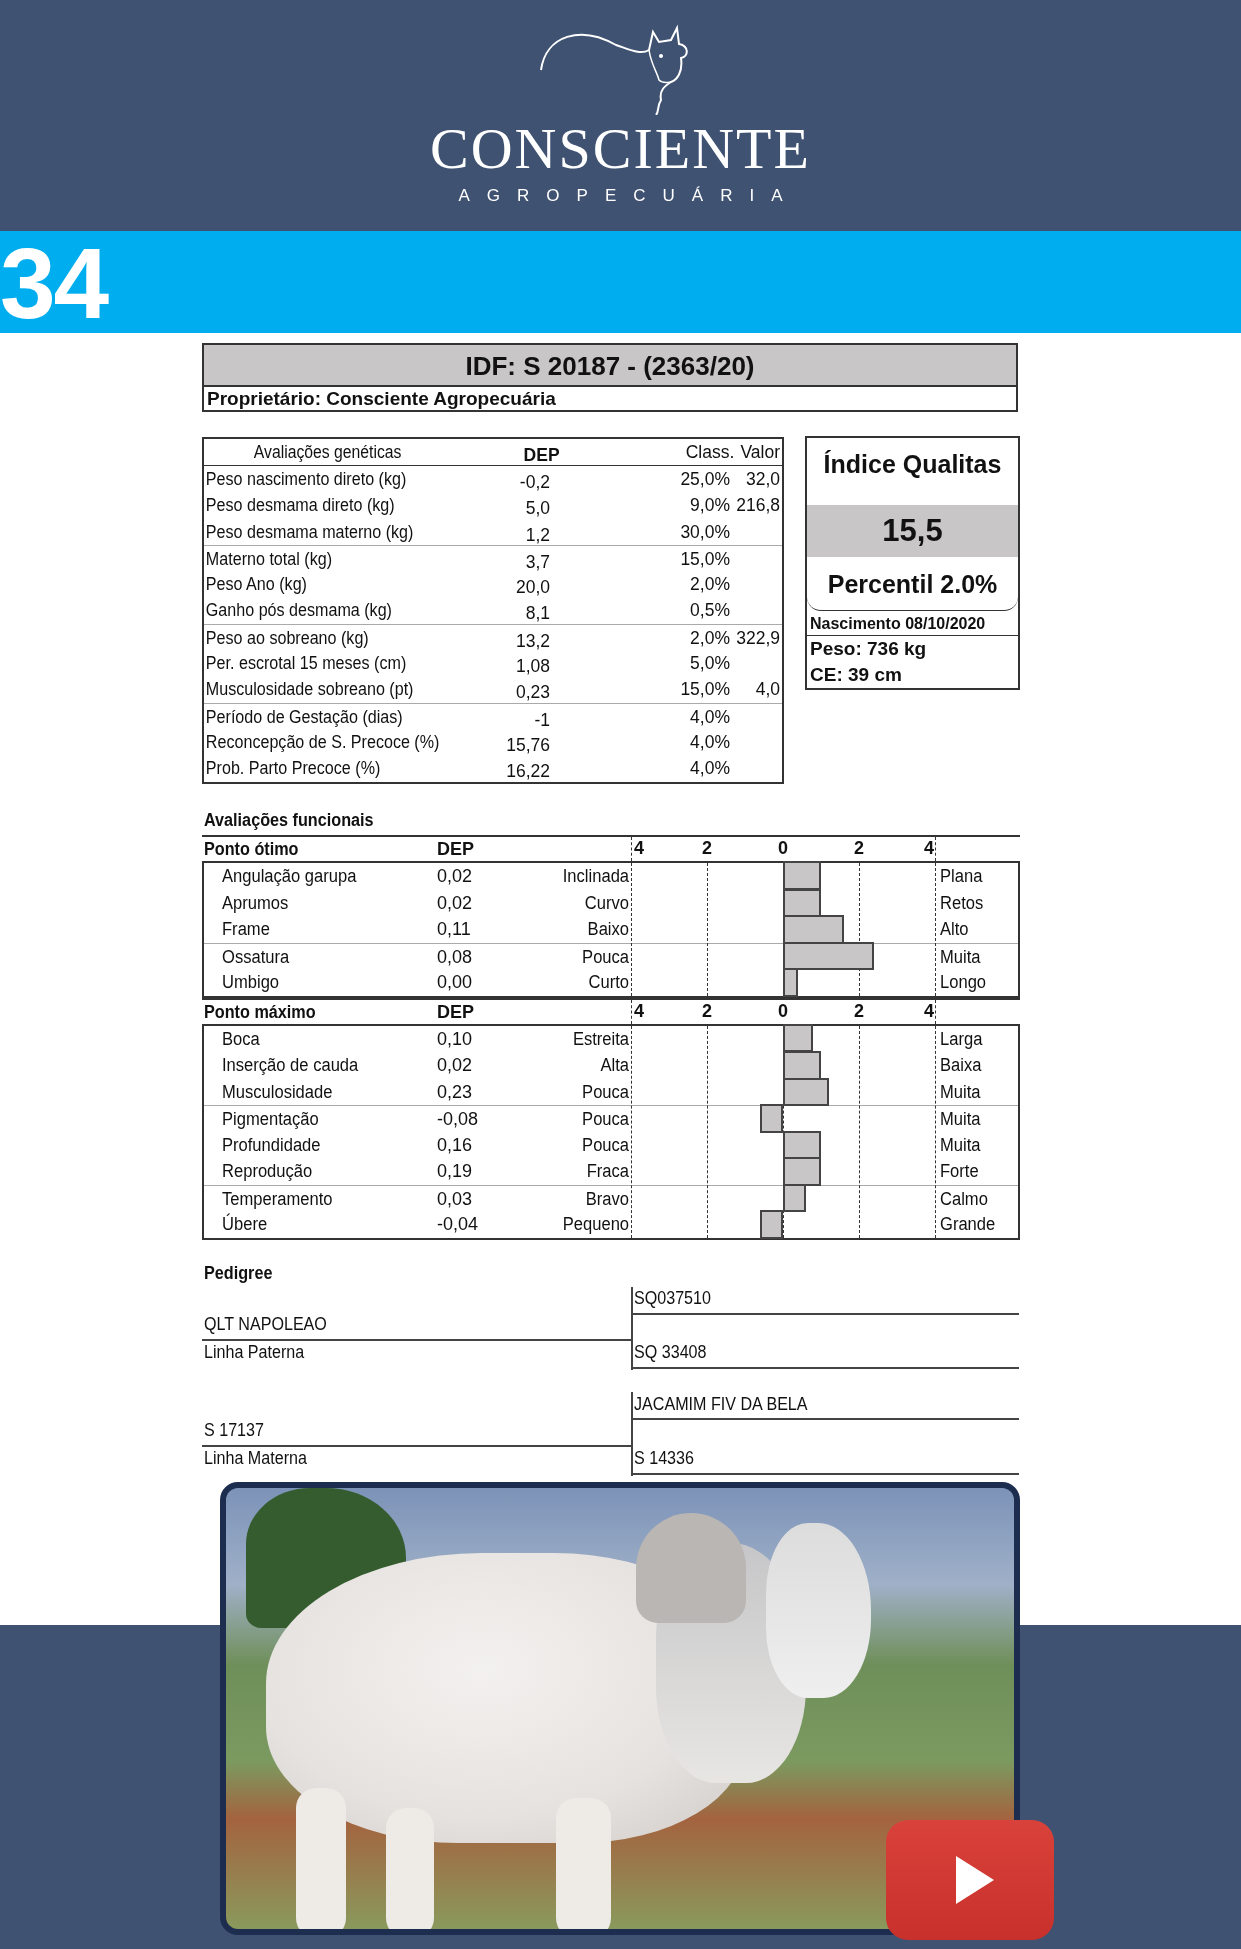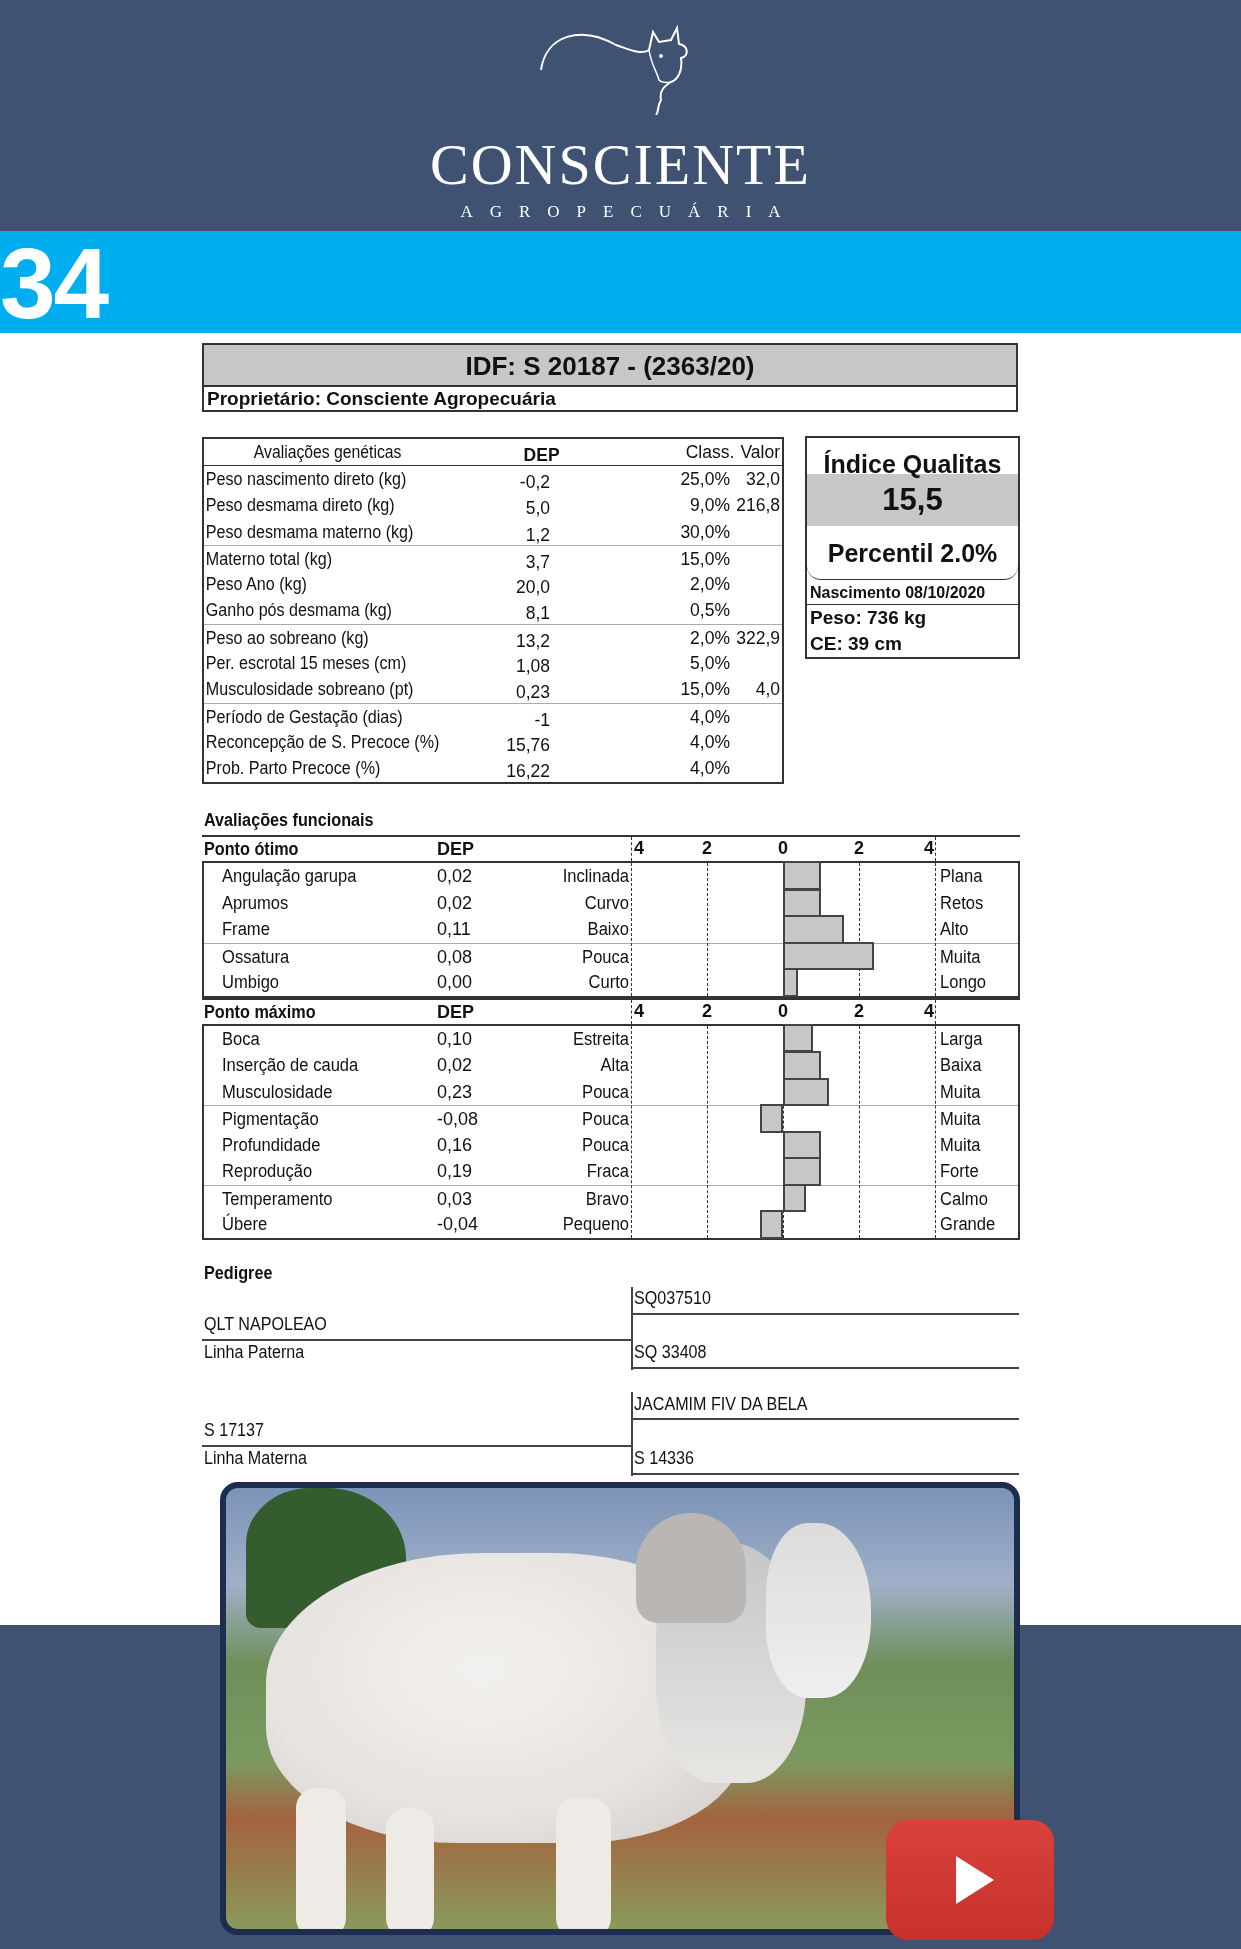--- a/index.html
+++ b/index.html
@@ -2,40 +2,40 @@
 <html><head>
 <meta charset="utf-8">
 <style>
   * { box-sizing: border-box; margin: 0; padding: 0; }
   body { width: 1241px; height: 1949px; position: relative; background: #ffffff; font-family: "Liberation Sans", sans-serif; color: #111; overflow: hidden; }
   .top-band { position: absolute; left: 0; top: 0; width: 1241px; height: 231px; background: #3f5272; }
   .cyan-band { position: absolute; left: 0; top: 231px; width: 1241px; height: 102px; background: #00adee; }
   .bottom-band { position: absolute; left: 0; top: 1625px; width: 1241px; height: 324px; background: #3f5272; }
   .logo { position: absolute; left: 0; top: 20px; width: 1241px; text-align: center; color: #fff; }
   .logo svg { display: block; margin: 0 auto; }
-  .brand { font-family: "Liberation Serif", serif; font-size: 58px; letter-spacing: 2px; margin-top: 16px; font-weight: normal; }
-  .brand-sub { font-size: 17px; letter-spacing: 17px; margin-top: 4px; padding-left: 17px; font-family: Liberation Serif, serif; }
+  .brand { font-family: "Liberation Serif", serif; font-size: 58px; letter-spacing: 2px; margin-top: 0; font-weight: normal; }
+  .brand-sub { font-size: 17px; letter-spacing: 17px; margin-top: 4px; padding-left: 17px; }
   .lot-number { position: absolute; left: 0; top: 232px; width: 1241px; color: #fff; font-size: 100px; font-weight: bold; line-height: 102px; letter-spacing: -2px; }
 
   .idf-box { position: absolute; left: 202px; top: 343px; width: 816px; border: 2px solid #333; }
   .idf-title { background: #c8c6c7; text-align: center; font-weight: bold; font-size: 26px; height: 42px; line-height: 42px; border-bottom: 2px solid #333; }
   .owner { font-weight: bold; font-size: 19px; height: 23px; line-height: 23px; padding-left: 3px; }
 
   .gen-table { position: absolute; left: 202px; top: 437px; width: 582px; border: 2px solid #333; font-size: 17.5px; }
   .gen-row { display: flex; height: 26.3px; line-height: 26px; }
   .gen-row.sep { border-top: 1px solid #aaa; }
   .gen-row.head { border-bottom: 1.5px solid #333; height: 27px; padding-left: 48px; }
   .gen-row .c1 { width: 262px; padding-left: 2px; white-space: nowrap; }
   .gen-row .c2 { width: 84px; text-align: right; padding-top: 3px; }
   .gen-row .c3 { width: 180px; text-align: right; }
   .gen-row .c4 { width: 52px; text-align: right; padding-right: 2px; }
   .gen-row.head .c2 { font-weight: bold; padding-right: 10px; }
 
   .qualitas { position: absolute; left: 805px; top: 436px; width: 215px; border: 2px solid #333; text-align: center; }
-  .q-title { font-weight: bold; font-size: 25px; height: 36px; line-height: 52px; }
+  .q-title { font-weight: bold; font-size: 25px; height: 67px; line-height: 52px; }
   .q-value { background: #c8c6c7; font-weight: bold; font-size: 31px; height: 52px; line-height: 52px; }
   .q-perc { font-weight: bold; font-size: 25px; height: 54px; line-height: 54px; border-bottom: 1.5px solid #333; border-radius: 14px; }
   .q-birth { font-weight: bold; font-size: 16px; height: 25px; line-height: 25px; text-align: left; padding-left: 3px; border-bottom: 1.5px solid #333; }
   .q-peso, .q-ce { font-weight: bold; font-size: 19px; height: 26px; line-height: 26px; text-align: left; padding-left: 3px; }
 
   .func-title { position: absolute; left: 204px; top: 810px; font-weight: bold; font-size: 18px; transform: scaleX(0.9); transform-origin: left; }
   .func-wrap { position: absolute; left: 202px; top: 835px; width: 818px; font-size: 18px; }
   .func-head { position: relative; height: 26px; border-top: 2px solid #333; }
   .func-head .lbl { position: absolute; left: 2px; top: 2px; font-weight: bold; transform: scaleX(0.9); transform-origin: left; }
   .func-head .dep { position: absolute; left: 235px; top: 2px; font-weight: bold; }

